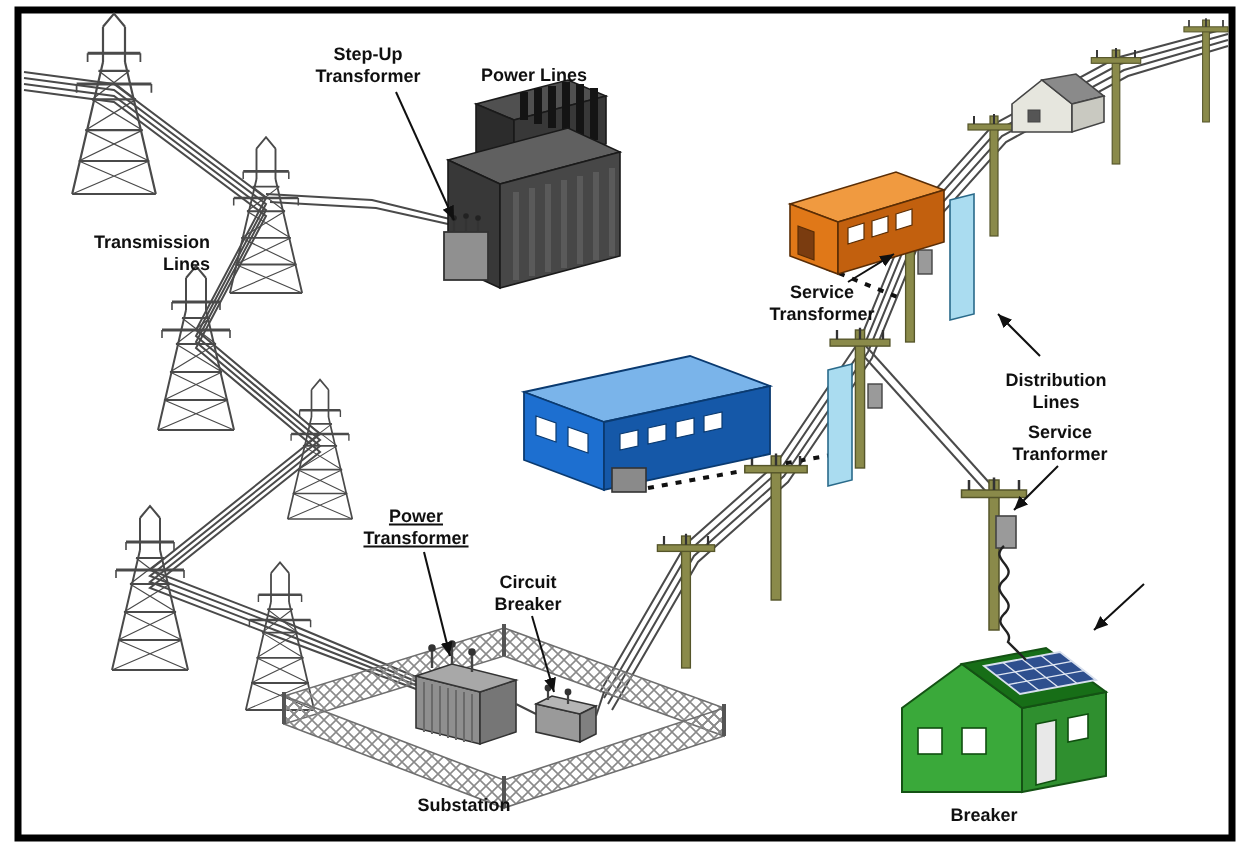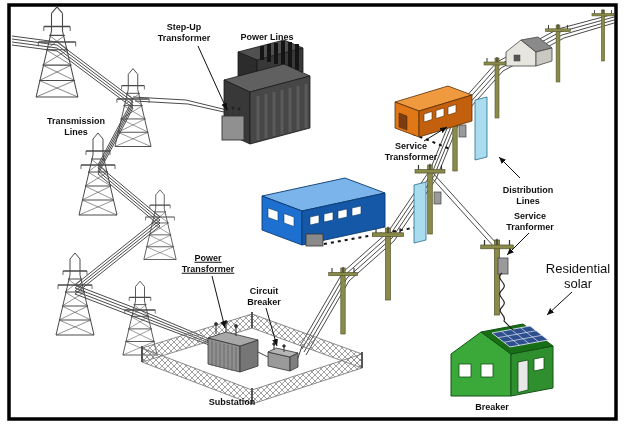--- a/index.html
+++ b/index.html
@@ -211,33 +211,31 @@
       <path d="M198,46 L227,110" marker-end="url(#arrow)"></path>
       <path d="M424,141 L447,127" marker-end="url(#arrow)"></path>
       <path d="M520,178 L499,157" marker-end="url(#arrow)"></path>
       <path d="M529,233 L507,255" marker-end="url(#arrow)"></path>
       <path d="M572,292 L547,315" marker-end="url(#arrow)"></path>
       <path d="M212,276 L225,328" marker-end="url(#arrow)"></path>
       <path d="M266,308 L277,346" marker-end="url(#arrow)"></path>
     </g>
   </svg>
 
-  <div class="lbl" style="left:76px; top:127px;">Transmission
+  <div class="lbl" style="left:76px; top:127px;text-align:right;">Transmission
 Lines</div>
   <div class="lbl" style="left:184px; top:33px;">Step-Up
 Transformer</div>
   <div class="lbl" style="left:267px; top:38px;">Power Lines</div>
   <div class="lbl" style="left:411px; top:152px;">Service
 Transformer</div>
   <div class="lbl" style="left:528px; top:196px;">Distribution
 Lines</div>
   <div class="lbl" style="left:530px; top:222px;">Service
 Tranformer</div>
-  <div class="lbl lbl-big" style="left:578px; top:277px;">Residential
-solar</div>
   <div class="lbl" style="left:208px; top:264px;text-decoration:underline;">Power
 Transformer</div>
   <div class="lbl" style="left:264px; top:297px;">Circuit
 Breaker</div>
   <div class="lbl" style="left:232px; top:403px;">Substation</div>
   <div class="lbl" style="left:492px; top:408px;">Breaker</div>
 
 </div>
 
 </body></html>

